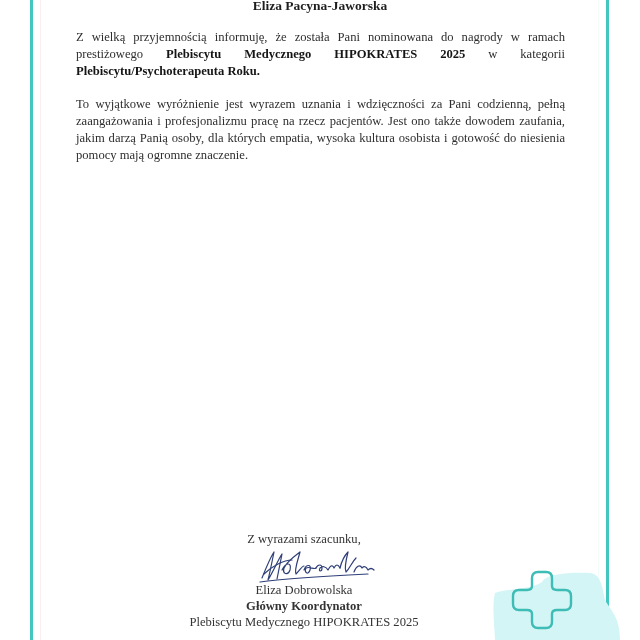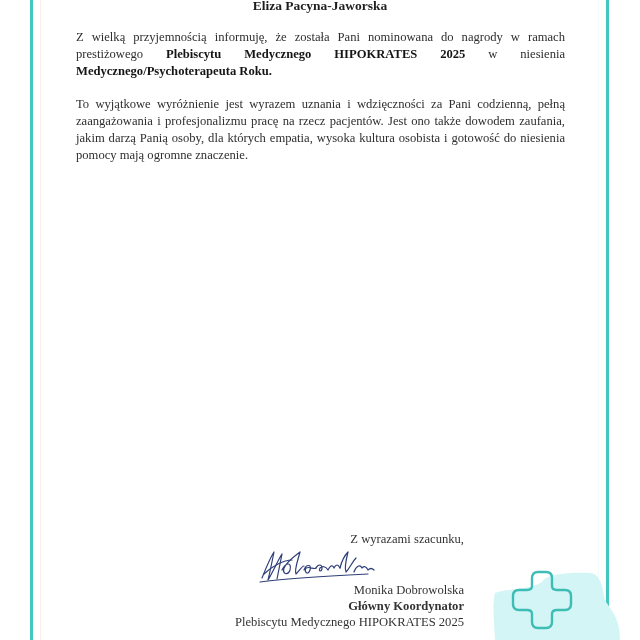--- a/index.html
+++ b/index.html
@@ -65,25 +65,24 @@
     }
     .para1 { top: 29px; }
     .para2 { top: 96px; font-family: Liberation Serif, serif; }
     .body-text b {
       color: #151515;
     }
     .closing {
       position: absolute;
       left: 184px;
       width: 240px;
-      text-align: right;
+      text-align: center;
       font-size: 12.6px;
       line-height: 16px;
       color: #333;
-      margin-left: 40px;
     }
     .salutation { top: 531px; }
     .signer-name { top: 582px; }
     .signer-role { top: 598px; font-weight: bold; }
     .signer-org { top: 614px; }
     .signature {
       position: absolute;
       left: 258px;
       top: 548px;
       width: 118px;
@@ -102,41 +101,41 @@
 
 <div class="page">
   <div class="border-left"></div>
   <div class="border-left-faint"></div>
   <div class="border-right"></div>
   <div class="border-right-faint"></div>
 
   <div class="recipient">Eliza Pacyna-Jaworska</div>
 
   <div class="body-text para1">
-    <span>Z wielką przyjemnością informuję, że została Pani nominowana do nagrody w ramach prestiżowego </span><b>Plebiscytu Medycznego HIPOKRATES 2025</b><span> w niesienia </span><b>Medycznego/Psychoterapeuta Roku.</b>
+    <span>Z wielką przyjemnością informuję, że została Pani nominowana do nagrody w ramach prestiżowego </span><b>Plebiscytu Medycznego HIPOKRATES 2025</b><span> w kategorii </span><b>Plebiscytu/Psychoterapeuta Roku.</b>
   </div>
 
   <div class="body-text para2">To wyjątkowe wyróżnienie jest wyrazem uznania i wdzięczności za Pani codzienną, pełną zaangażowania i profesjonalizmu pracę na rzecz pacjentów. Jest ono także dowodem zaufania, jakim darzą Panią osoby, dla których empatia, wysoka kultura osobista i gotowość do niesienia pomocy mają ogromne znaczenie.</div>
 
   <div class="closing salutation">Z wyrazami szacunku,</div>
 
   <svg class="signature" viewBox="0 0 118 36" xmlns="http://www.w3.org/2000/svg">
     <g fill="none" stroke="#2f3f78" stroke-width="1.2" stroke-linecap="round" stroke-linejoin="round">
       <path d="M4 30 C8 20, 12 10, 16 4 C14 14, 12 24, 10 32 C16 22, 20 12, 24 6 C22 16, 20 26, 19 31"></path>
       <path d="M6 26 C14 18, 26 12, 34 12"></path>
       <path d="M24 22 C28 14, 34 14, 32 22 C30 28, 24 26, 26 20 C30 12, 40 6, 42 4 C40 12, 36 22, 38 26 C42 22, 44 18, 46 18"></path>
       <path d="M46 22 C48 16, 54 16, 52 22 C50 28, 46 24, 48 20 C52 18, 56 22, 58 20"></path>
       <path d="M58 20 C60 16, 64 16, 64 20 C64 24, 60 24, 62 20 C64 18, 68 18, 70 22 C72 18, 74 16, 76 20 C78 16, 80 16, 82 20"></path>
       <path d="M82 20 C84 12, 88 6, 90 4 C88 12, 86 20, 88 24 C92 20, 94 14, 98 10"></path>
       <path d="M96 24 C98 18, 102 16, 104 20 C106 18, 108 18, 110 22 C112 20, 114 20, 116 22"></path>
       <path d="M2 34 C30 30, 70 28, 110 26"></path>
     </g>
   </svg>
 
-  <div class="closing signer-name">Monika Dobrowolska</div>
+  <div class="closing signer-name">Eliza Dobrowolska</div>
   <div class="closing signer-role">Główny Koordynator</div>
   <div class="closing signer-org">Plebiscytu Medycznego HIPOKRATES 2025</div>
 
   <svg class="decor" viewBox="0 0 160 80" xmlns="http://www.w3.org/2000/svg">
     <path d="M15 33 C30 28, 50 30, 62 22 C66 14, 90 12, 110 13 C120 14, 122 24, 125 40 C130 50, 140 56, 140 80 L15 80 C14 60, 12 45, 15 33 Z" fill="#d4f5f5"></path>
     <path d="M52 18 C52 14, 54 12, 58 12 L66 12 C70 12, 72 14, 72 18 L72 26 C72 29, 74 30, 77 30 L85 30 C89 30, 91 32, 91 36 L91 44 C91 48, 89 50, 85 50 L77 50 C74 50, 72 51, 72 54 L72 62 C72 66, 70 68, 66 68 L58 68 C54 68, 52 66, 52 62 L52 54 C52 51, 50 50, 47 50 L39 50 C35 50, 33 48, 33 44 L33 36 C33 32, 35 30, 39 30 L47 30 C50 30, 52 29, 52 26 Z" fill="none" stroke="#3dbdb5" stroke-width="2.4" stroke-linejoin="round"></path>
   </svg>
 </div>
 
 </body></html>

